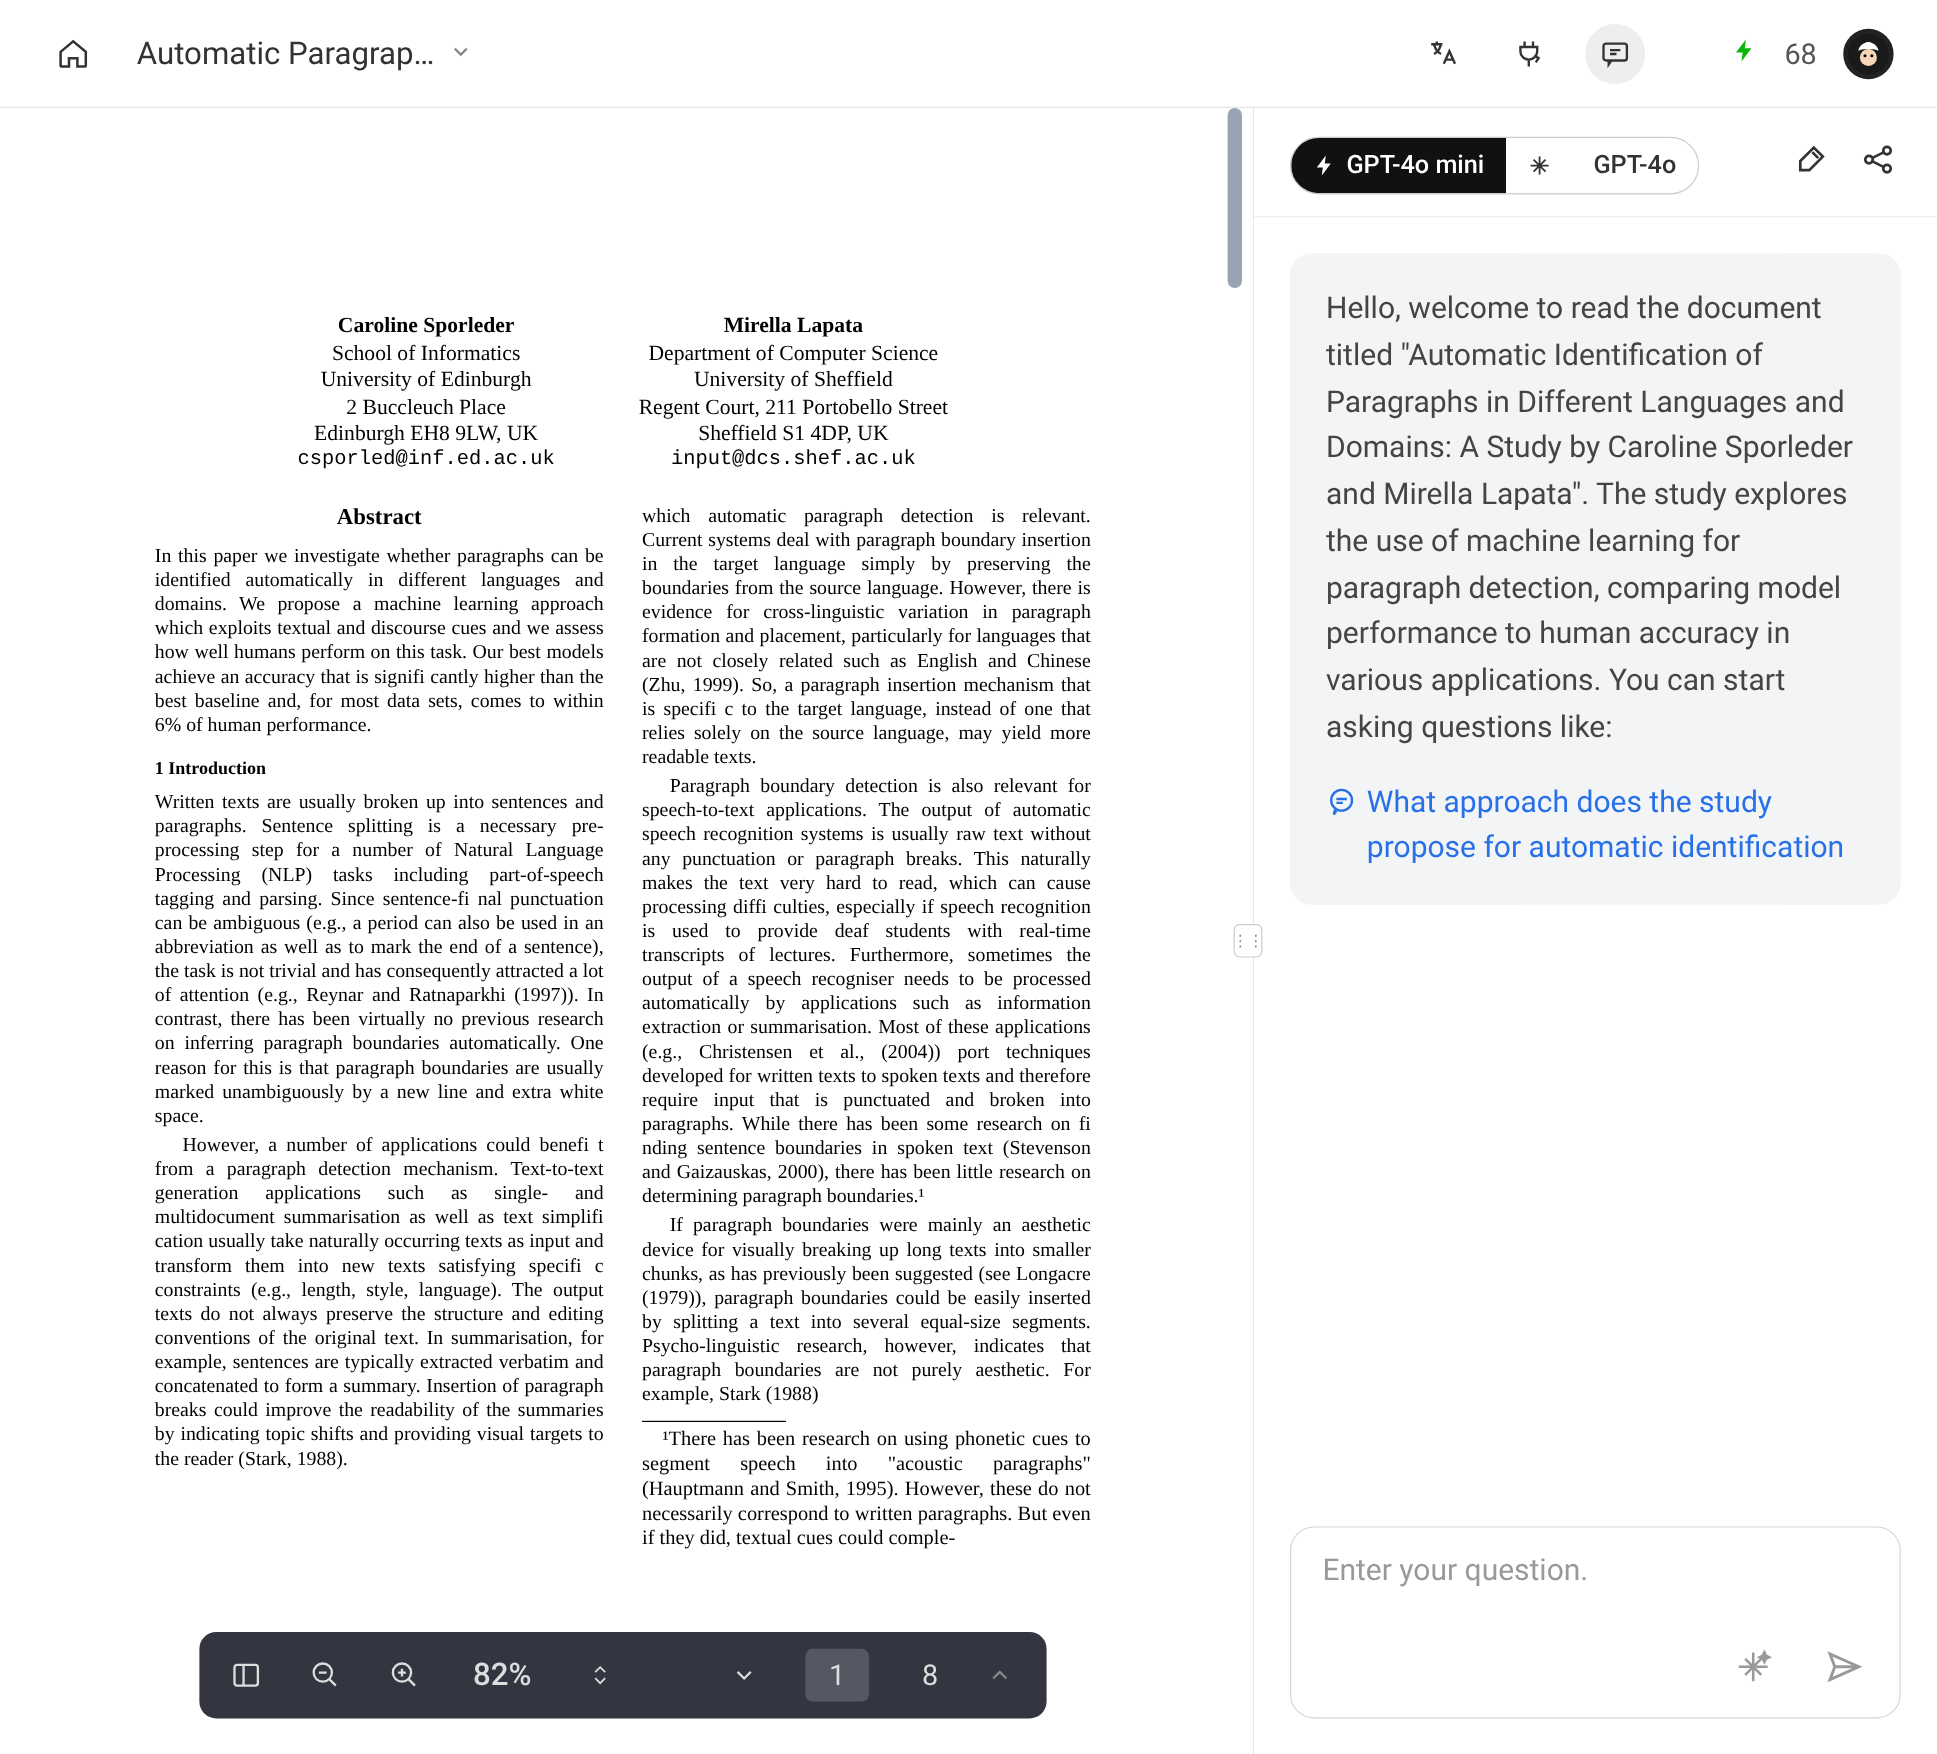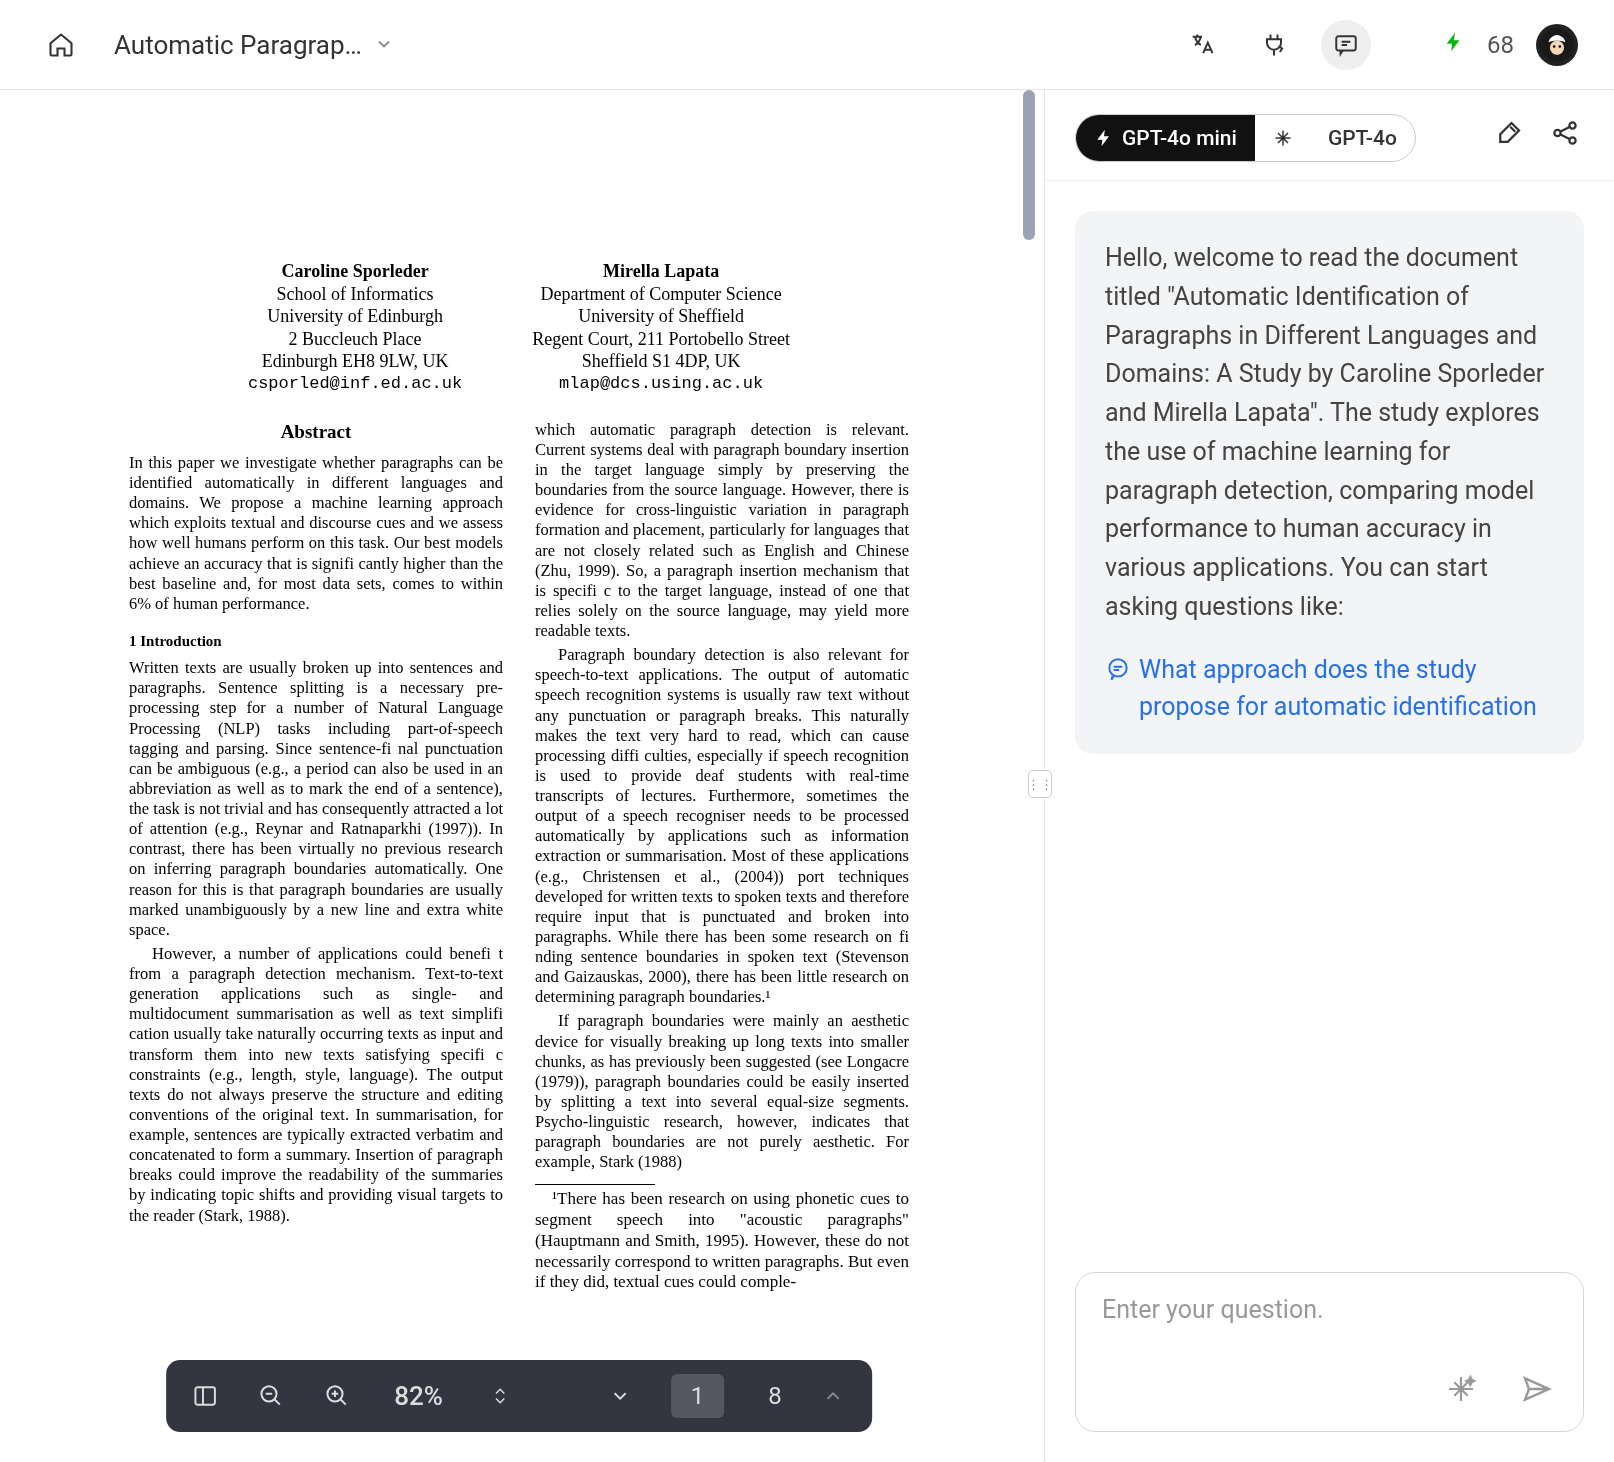--- a/index.html
+++ b/index.html
@@ -145,21 +145,21 @@
           <div>2 Buccleuch Place</div>
           <div>Edinburgh EH8 9LW, UK</div>
           <div class="email">csporled@inf.ed.ac.uk</div>
         </div>
         <div class="author-block">
           <div class="name">Mirella Lapata</div>
           <div>Department of Computer Science</div>
           <div>University of Sheffield</div>
           <div>Regent Court, 211 Portobello Street</div>
           <div>Sheffield S1 4DP, UK</div>
-          <div class="email">mlap@dcs.using.ac.uk</div>
+          <div class="email">input@dcs.shef.ac.uk</div>
         </div>
       </div>
       <div class="columns">
         <div class="col">
           <div class="abstract-h">Abstract</div>
           <div class="para no-indent">In this paper we investigate whether paragraphs can be identified automatically in different languages and domains. We propose a machine learning approach which exploits textual and discourse cues and we assess how well humans perform on this task. Our best models achieve an accuracy that is signifi cantly higher than the best baseline and, for most data sets, comes to within 6% of human performance.</div>
           <div class="section-h">1   Introduction</div>
           <div class="para no-indent">Written texts are usually broken up into sentences and paragraphs. Sentence splitting is a necessary pre-processing step for a number of Natural Language Processing (NLP) tasks including part-of-speech tagging and parsing. Since sentence-fi nal punctuation can be ambiguous (e.g., a period can also be used in an abbreviation as well as to mark the end of a sentence), the task is not trivial and has consequently attracted a lot of attention (e.g., Reynar and Ratnaparkhi (1997)). In contrast, there has been virtually no previous research on inferring paragraph boundaries automatically. One reason for this is that paragraph boundaries are usually marked unambiguously by a new line and extra white space.</div>
           <div class="para">However, a number of applications could benefi t from a paragraph detection mechanism. Text-to-text generation applications such as single- and multidocument summarisation as well as text simplifi cation usually take naturally occurring texts as input and transform them into new texts satisfying specifi c constraints (e.g., length, style, language). The output texts do not always preserve the structure and editing conventions of the original text. In summarisation, for example, sentences are typically extracted verbatim and concatenated to form a summary. Insertion of paragraph breaks could improve the readability of the summaries by indicating topic shifts and providing visual targets to the reader (Stark, 1988).</div>
         </div>

